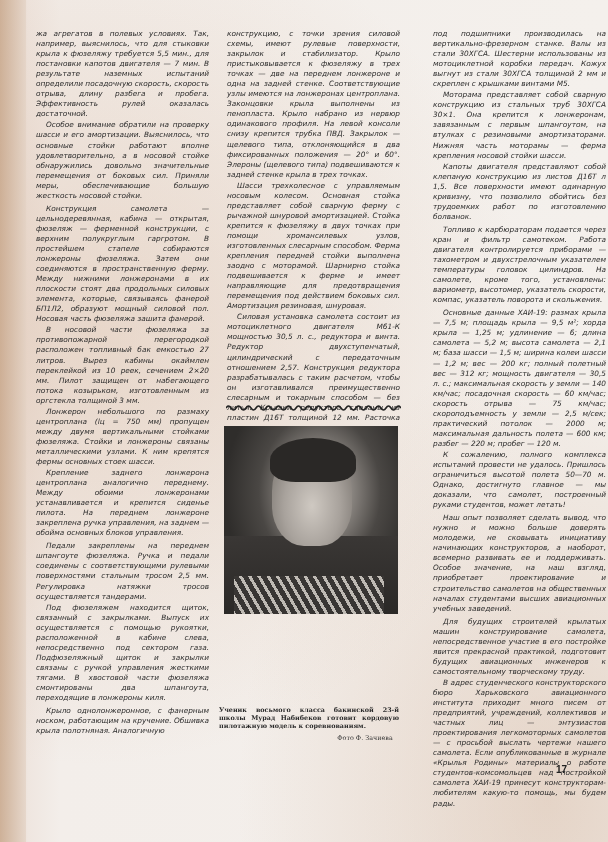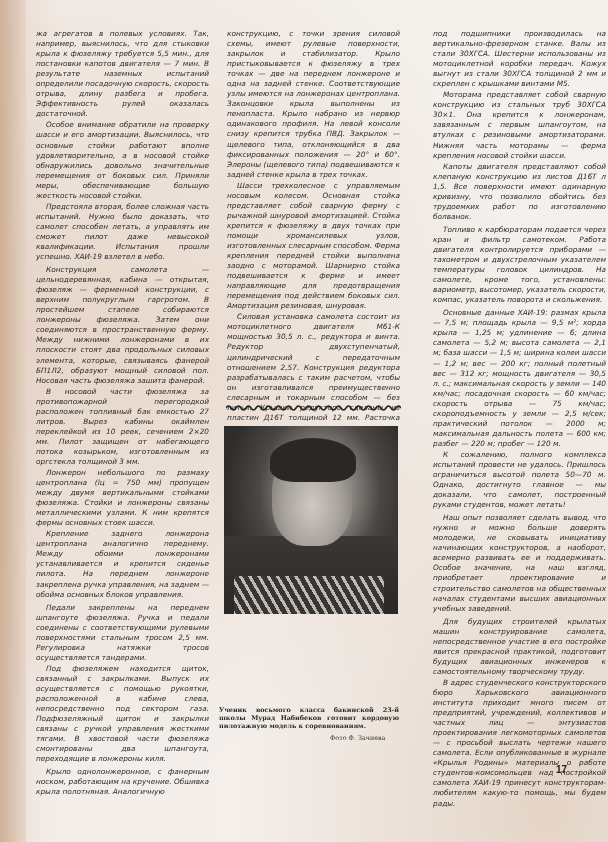--- a/index.html
+++ b/index.html
@@ -60,37 +60,36 @@
     background:repeating-linear-gradient(60deg,#d8d3cc 0 3px,#3a3735 3px 8px);
     opacity:0.85;
   }
   .caption {
     position:absolute; left:219px; top:706px; width:180px;
     font-family:"DejaVu Serif", serif; font-size:6.4px; line-height:8.2px;
     color:#2a2a2a; text-align:justify; font-weight:bold;
   }
   .credit {
     position:absolute; left:330px; top:734px; width:70px;
-    font-family:"DejaVu Serif", serif; font-size:6.4px; color:#333; text-align:left;
+    font-family:"DejaVu Serif", serif; font-size:6.4px; color:#333; text-align:center;
   }
   .pagenum {
     position:absolute; left:556px; top:764px;
     font-family:"Liberation Sans", sans-serif; font-size:10px; font-weight:bold; color:#222;
   }
 </style>
 </head>
 <body>
 
 <div class="page">
   <div class="leftedge"></div>
 
   <div class="col" id="col1">
     <p class="first">жа агрегатов в полевых условиях. Так, например, выяснилось, что для стыковки крыла к фюзеляжу требуется 5,5 мин., для постановки капотов двигателя — 7 мин. В результате наземных испытаний определили посадочную скорость, скорость отрыва, длину разбега и пробега. Эффективность рулей оказалась достаточной.</p>
     <p>Особое внимание обратили на проверку шасси и его амортизации. Выяснилось, что основные стойки работают вполне удовлетворительно, а в носовой стойке обнаружились довольно значительные перемещения от боковых сил. Приняли меры, обеспечивающие большую жесткость носовой стойки.</p>
-    <p>Предстояла вторая, более сложная часть испытаний. Нужно было доказать, что самолет способен летать, а управлять им сможет пилот даже невысокой квалификации. Испытания прошли успешно. ХАИ-19 взлетел в небо.</p>
     <p class="gap">Конструкция самолета — цельнодеревянная, кабина — открытая, фюзеляж — ферменной конструкции, с верхним полукруглым гаргротом. В простейшем стапеле собираются лонжероны фюзеляжа. Затем они соединяются в пространственную ферму. Между нижними лонжеронами в их плоскости стоят два продольных силовых элемента, которые, связываясь фанерой БП1Л2, образуют мощный силовой пол. Носовая часть фюзеляжа зашита фанерой.</p>
     <p>В носовой части фюзеляжа за противопожарной перегородкой расположен топливный бак емкостью 27 литров. Вырез кабины окаймлен переклейкой из 10 реек, сечением 2×20 мм. Пилот защищен от набегающего потока козырьком, изготовленным из оргстекла толщиной 3 мм.</p>
     <p>Лонжерон небольшого по размаху центроплана (lц = 750 мм) пропущен между двумя вертикальными стойками фюзеляжа. Стойки и лонжероны связаны металлическими узлами. К ним крепятся фермы основных стоек шасси.</p>
     <p>Крепление заднего лонжерона центроплана аналогично переднему. Между обоими лонжеронами устанавливается и крепится сиденье пилота. На переднем лонжероне закреплена ручка управления, на заднем — обойма основных блоков управления.</p>
     <p class="gap">Педали закреплены на переднем шпангоуте фюзеляжа. Ручка и педали соединены с соответствующими рулевыми поверхностями стальным тросом 2,5 мм. Регулировка натяжки тросов осуществляется тандерами.</p>
     <p>Под фюзеляжем находится щиток, связанный с закрылками. Выпуск их осуществляется с помощью рукоятки, расположенной в кабине слева, непосредственно под сектором газа. Подфюзеляжный щиток и закрылки связаны с ручкой управления жесткими тягами. В хвостовой части фюзеляжа смонтированы два шпангоута, переходящие в лонжероны киля.</p>
     <p class="gap">Крыло однолонжеронное, с фанерным носком, работающим на кручение. Обшивка крыла полотняная. Аналогичную</p>
   </div>
 
   <div class="col" id="col2">

